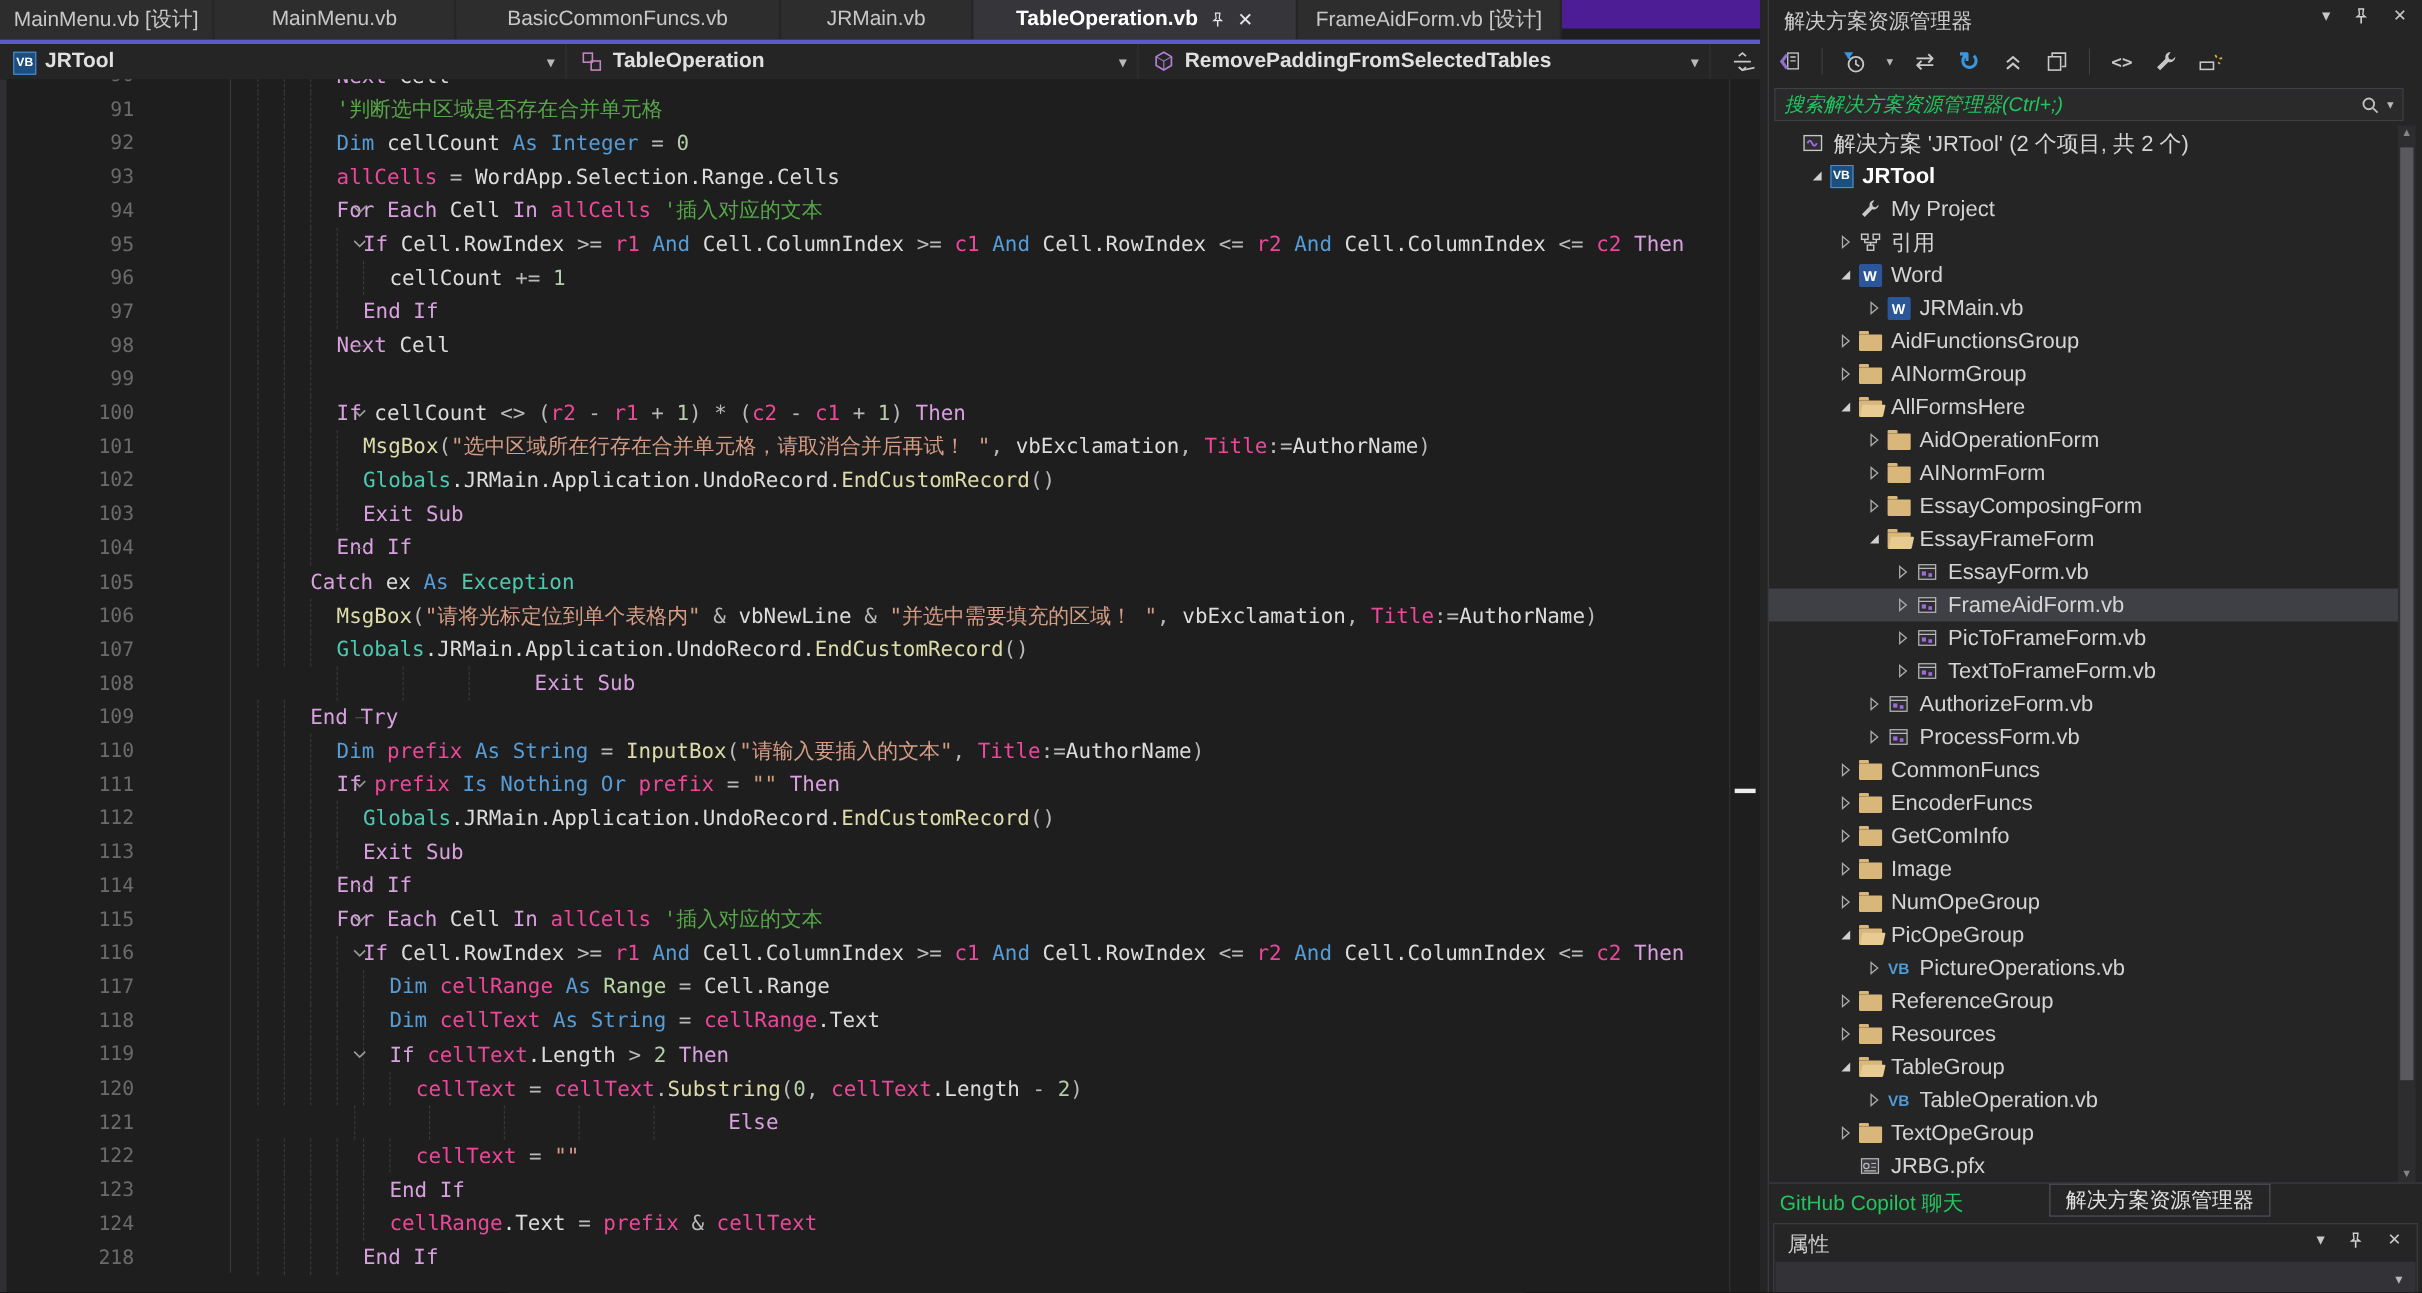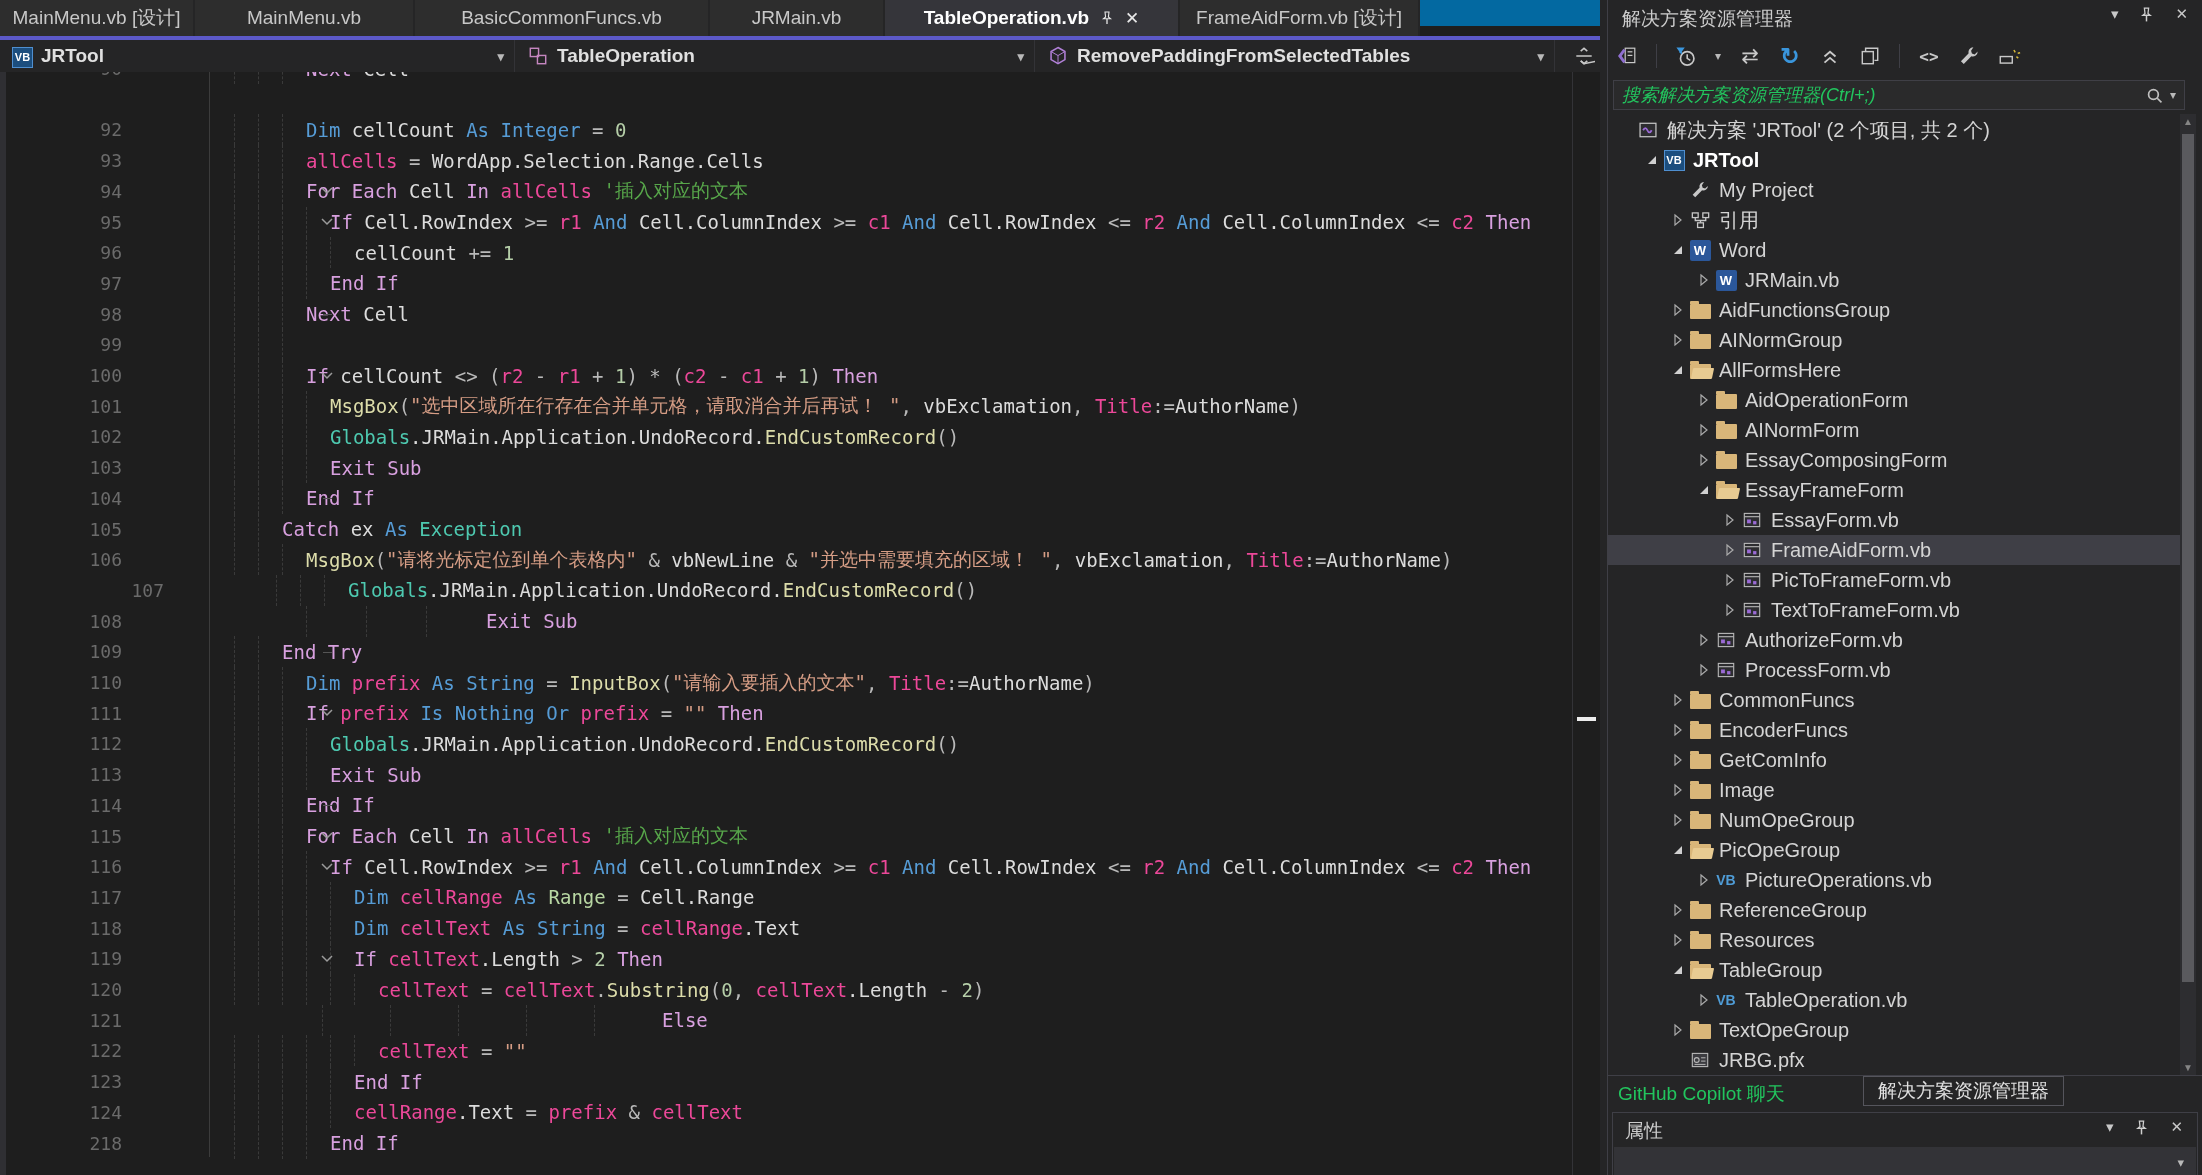--- a/index.html
+++ b/index.html
@@ -1,19 +1,19 @@
 <!DOCTYPE html>
 <html><head>
 <meta charset="utf-8">
 <style>
   html,body{margin:0;padding:0;background:#111;}
   #root{position:relative;width:2202px;height:1175px;background:#1e1e1e;overflow:hidden;
         font-family:"Liberation Sans",sans-serif;-webkit-font-smoothing:antialiased;}
   
-  #tab-strip{position:absolute;left:0;top:0;width:1600px;height:26px;background:#0369a1;display:flex;}
+  #tab-strip{position:absolute;left:0;top:0;width:1600px;height:26px;background:#4c1d95;display:flex;}
   .doc-tab{height:36px;display:flex;align-items:center;justify-content:center;gap:10px;
            background:#2d2d2d;color:#c8c8c8;font-size:19px;border-right:2px solid #252526;box-sizing:border-box;}
   .doc-tab.active{background:#35353a;color:#ffffff;font-weight:bold;}
   .doc-tab .pinico,.doc-tab .closex{display:inline-flex;align-items:center;}
   .doc-tab .closex{color:#e8e8e8;font-size:17px;font-weight:normal;}
   #tabstrip-icons{position:absolute;right:14px;top:0;height:36px;display:flex;align-items:center;gap:22px;}
   .ovf{position:relative;color:#c8c8c8;font-size:15px;line-height:1;}
   .ovf:before{content:"";position:absolute;left:0;right:0;top:-5px;border-top:2px solid #c8c8c8;}
   .gear{color:#c8c8c8;font-size:20px;}
   #accent-bar{position:absolute;left:0;top:36px;width:1600px;height:4px;background:#5c59c8;}
@@ -156,20 +156,21 @@
           <path d="M3 10h14M7 5.5L10 3l3 2.5M7 14.5L10 17l13-2.5"></path>
           <path d="M7 14.5L10 17l3-2.5"></path>
         </svg>
       </div>
     </div>
 
   <div id="code-area">
     <div id="outline-line"></div>
     <div id="left-edge"></div>
   <div class="code-row" style="top: -19px;"><span class="ln">90</span><span class="foldcol"></span><span class="indent"></span><span class="indent"></span><span class="indent"></span><span class="tok tk-ct">Next</span><span class="tok tk-pl"> Cell</span></div>
+      <div class="code-row" style="top: 11.7px;"><span class="ln">91</span><span class="foldcol"></span><span class="indent"></span><span class="indent"></span><span class="indent"></span><span class="tok tk-cm">'判断选中区域是否存在合并单元格</span></div>
       <div class="code-row" style="top: 42.4px;"><span class="ln">92</span><span class="foldcol"></span><span class="indent"></span><span class="indent"></span><span class="indent"></span><span class="tok tk-kw">Dim</span><span class="tok tk-pl"> cellCount </span><span class="tok tk-kw">As</span><span class="tok tk-pl"> </span><span class="tok tk-kw">Integer</span><span class="tok tk-op"> = </span><span class="tok tk-nu">0</span></div>
       <div class="code-row" style="top: 73.1px;"><span class="ln">93</span><span class="foldcol"></span><span class="indent"></span><span class="indent"></span><span class="indent"></span><span class="tok tk-lo">allCells</span><span class="tok tk-op"> = </span><span class="tok tk-pl">WordApp.Selection.Range.Cells</span></div>
       <div class="code-row" style="top: 103.8px;"><span class="ln">94</span><span class="foldcol"><span class="fold-chev"><svg viewBox="0 0 16 16" width="16" height="16">
               <polyline points="3,5 8,10 13,5" fill="none" stroke="#9b9b9b" stroke-width="1.5"></polyline>
             </svg></span></span><span class="indent"></span><span class="indent"></span><span class="indent"></span><span class="tok tk-ct">For Each</span><span class="tok tk-pl"> Cell </span><span class="tok tk-ct">In</span><span class="tok tk-lo"> allCells </span><span class="tok tk-cm">'插入对应的文本</span></div>
       <div class="code-row" style="top: 134.5px;"><span class="ln">95</span><span class="foldcol"><span class="fold-chev"><svg viewBox="0 0 16 16" width="16" height="16">
               <polyline points="3,5 8,10 13,5" fill="none" stroke="#9b9b9b" stroke-width="1.5"></polyline>
             </svg></span></span><span class="indent"></span><span class="indent"></span><span class="indent"></span><span class="indent"></span><span class="tok tk-ct">If</span><span class="tok tk-pl"> Cell.RowIndex </span><span class="tok tk-op">&gt;= </span><span class="tok tk-lo">r1</span><span class="tok tk-kw"> And</span><span class="tok tk-pl"> Cell.ColumnIndex </span><span class="tok tk-op">&gt;= </span><span class="tok tk-lo">c1</span><span class="tok tk-kw"> And</span><span class="tok tk-pl"> Cell.RowIndex </span><span class="tok tk-op">&lt;= </span><span class="tok tk-lo">r2</span><span class="tok tk-kw"> And</span><span class="tok tk-pl"> Cell.ColumnIndex </span><span class="tok tk-op">&lt;= </span><span class="tok tk-lo">c2</span><span class="tok tk-ct"> Then</span></div>
       <div class="code-row" style="top: 165.2px;"><span class="ln">96</span><span class="foldcol"></span><span class="indent"></span><span class="indent"></span><span class="indent"></span><span class="indent"></span><span class="indent"></span><span class="tok tk-pl">cellCount </span><span class="tok tk-op">+= </span><span class="tok tk-nu">1</span></div>
       <div class="code-row" style="top: 195.9px;"><span class="ln">97</span><span class="foldcol"></span><span class="indent"></span><span class="indent"></span><span class="indent"></span><span class="indent"></span><span class="tok tk-ct">End If</span></div>
@@ -177,21 +178,21 @@
       <div class="code-row" style="top: 257.3px;"><span class="ln">99</span><span class="foldcol"></span><span class="indent"></span><span class="indent"></span><span class="indent"></span></div>
       <div class="code-row" style="top: 288px;"><span class="ln">100</span><span class="foldcol"><span class="fold-chev"><svg viewBox="0 0 16 16" width="16" height="16">
               <polyline points="3,5 8,10 13,5" fill="none" stroke="#9b9b9b" stroke-width="1.5"></polyline>
             </svg></span></span><span class="indent"></span><span class="indent"></span><span class="indent"></span><span class="tok tk-ct">If</span><span class="tok tk-pl"> cellCount </span><span class="tok tk-op">&lt;&gt; (</span><span class="tok tk-lo">r2</span><span class="tok tk-op"> - </span><span class="tok tk-lo">r1</span><span class="tok tk-op"> + </span><span class="tok tk-nu">1</span><span class="tok tk-op">) * (</span><span class="tok tk-lo">c2</span><span class="tok tk-op"> - </span><span class="tok tk-lo">c1</span><span class="tok tk-op"> + </span><span class="tok tk-nu">1</span><span class="tok tk-op">)</span><span class="tok tk-ct"> Then</span></div>
       <div class="code-row" style="top: 318.7px;"><span class="ln">101</span><span class="foldcol"></span><span class="indent"></span><span class="indent"></span><span class="indent"></span><span class="indent"></span><span class="tok tk-mt">MsgBox</span><span class="tok tk-op">(</span><span class="tok tk-st">"选中区域所在行存在合并单元格，请取消合并后再试！ "</span><span class="tok tk-op">, </span><span class="tok tk-pl">vbExclamation</span><span class="tok tk-op">, </span><span class="tok tk-lo">Title</span><span class="tok tk-op">:=</span><span class="tok tk-pl">AuthorName</span><span class="tok tk-op">)</span></div>
       <div class="code-row" style="top: 349.4px;"><span class="ln">102</span><span class="foldcol"></span><span class="indent"></span><span class="indent"></span><span class="indent"></span><span class="indent"></span><span class="tok tk-ty">Globals</span><span class="tok tk-pl">.JRMain.Application.UndoRecord.</span><span class="tok tk-mt">EndCustomRecord</span><span class="tok tk-op">()</span></div>
       <div class="code-row" style="top: 380.1px;"><span class="ln">103</span><span class="foldcol"></span><span class="indent"></span><span class="indent"></span><span class="indent"></span><span class="indent"></span><span class="tok tk-ct">Exit Sub</span></div>
       <div class="code-row" style="top: 410.8px;"><span class="ln">104</span><span class="foldcol"><span class="tickmark"></span></span><span class="indent"></span><span class="indent"></span><span class="indent"></span><span class="tok tk-ct">End If</span></div>
       <div class="code-row" style="top: 441.5px;"><span class="ln">105</span><span class="foldcol"></span><span class="indent"></span><span class="indent"></span><span class="tok tk-ct">Catch</span><span class="tok tk-pl"> ex </span><span class="tok tk-kw">As</span><span class="tok tk-ty"> Exception</span></div>
       <div class="code-row" style="top: 472.2px;"><span class="ln">106</span><span class="foldcol"></span><span class="indent"></span><span class="indent"></span><span class="indent"></span><span class="tok tk-mt">MsgBox</span><span class="tok tk-op">(</span><span class="tok tk-st">"请将光标定位到单个表格内"</span><span class="tok tk-op"> &amp; </span><span class="tok tk-pl">vbNewLine</span><span class="tok tk-op"> &amp; </span><span class="tok tk-st">"并选中需要填充的区域！ "</span><span class="tok tk-op">, </span><span class="tok tk-pl">vbExclamation</span><span class="tok tk-op">, </span><span class="tok tk-lo">Title</span><span class="tok tk-op">:=</span><span class="tok tk-pl">AuthorName</span><span class="tok tk-op">)</span></div>
-      <div class="code-row" style="top: 502.9px; margin-left: 42px;"><span class="ln">107</span><span class="foldcol"></span><span class="indent"></span><span class="indent"></span><span class="indent"></span><span class="tok tk-ty">Globals</span><span class="tok tk-pl">.JRMain.Application.UndoRecord.</span><span class="tok tk-mt">EndCustomRecord</span><span class="tok tk-op">()</span></div>
+      <div class="code-row" style="top: 502.9px;"><span class="ln">107</span><span class="foldcol"></span><span class="indent"></span><span class="indent"></span><span class="indent"></span><span class="tok tk-ty">Globals</span><span class="tok tk-pl">.JRMain.Application.UndoRecord.</span><span class="tok tk-mt">EndCustomRecord</span><span class="tok tk-op">()</span></div>
       <div class="code-row" style="top: 533.6px; gap: 36px;"><span class="ln">108</span><span class="foldcol"></span><span class="indent"></span><span class="indent"></span><span class="indent"></span><span class="tok tk-ct">Exit Sub</span></div>
       <div class="code-row" style="top: 564.3px;"><span class="ln">109</span><span class="foldcol"><span class="tickmark"></span></span><span class="indent"></span><span class="indent"></span><span class="tok tk-ct">End Try</span></div>
       <div class="code-row" style="top: 595px;"><span class="ln">110</span><span class="foldcol"></span><span class="indent"></span><span class="indent"></span><span class="indent"></span><span class="tok tk-kw">Dim</span><span class="tok tk-lo"> prefix </span><span class="tok tk-kw">As String</span><span class="tok tk-op"> = </span><span class="tok tk-mt">InputBox</span><span class="tok tk-op">(</span><span class="tok tk-st">"请输入要插入的文本"</span><span class="tok tk-op">, </span><span class="tok tk-lo">Title</span><span class="tok tk-op">:=</span><span class="tok tk-pl">AuthorName</span><span class="tok tk-op">)</span></div>
       <div class="code-row" style="top: 625.7px;"><span class="ln">111</span><span class="foldcol"><span class="fold-chev"><svg viewBox="0 0 16 16" width="16" height="16">
               <polyline points="3,5 8,10 13,5" fill="none" stroke="#9b9b9b" stroke-width="1.5"></polyline>
             </svg></span></span><span class="indent"></span><span class="indent"></span><span class="indent"></span><span class="tok tk-ct">If</span><span class="tok tk-lo"> prefix </span><span class="tok tk-kw">Is Nothing Or</span><span class="tok tk-lo"> prefix </span><span class="tok tk-op">= </span><span class="tok tk-st">""</span><span class="tok tk-ct"> Then</span></div>
       <div class="code-row" style="top: 656.4px;"><span class="ln">112</span><span class="foldcol"></span><span class="indent"></span><span class="indent"></span><span class="indent"></span><span class="indent"></span><span class="tok tk-ty">Globals</span><span class="tok tk-pl">.JRMain.Application.UndoRecord.</span><span class="tok tk-mt">EndCustomRecord</span><span class="tok tk-op">()</span></div>
       <div class="code-row" style="top: 687.1px;"><span class="ln">113</span><span class="foldcol"></span><span class="indent"></span><span class="indent"></span><span class="indent"></span><span class="indent"></span><span class="tok tk-ct">Exit Sub</span></div>
       <div class="code-row" style="top: 717.8px;"><span class="ln">114</span><span class="foldcol"><span class="tickmark"></span></span><span class="indent"></span><span class="indent"></span><span class="indent"></span><span class="tok tk-ct">End If</span></div>
       <div class="code-row" style="top: 748.5px;"><span class="ln">115</span><span class="foldcol"><span class="fold-chev"><svg viewBox="0 0 16 16" width="16" height="16">

